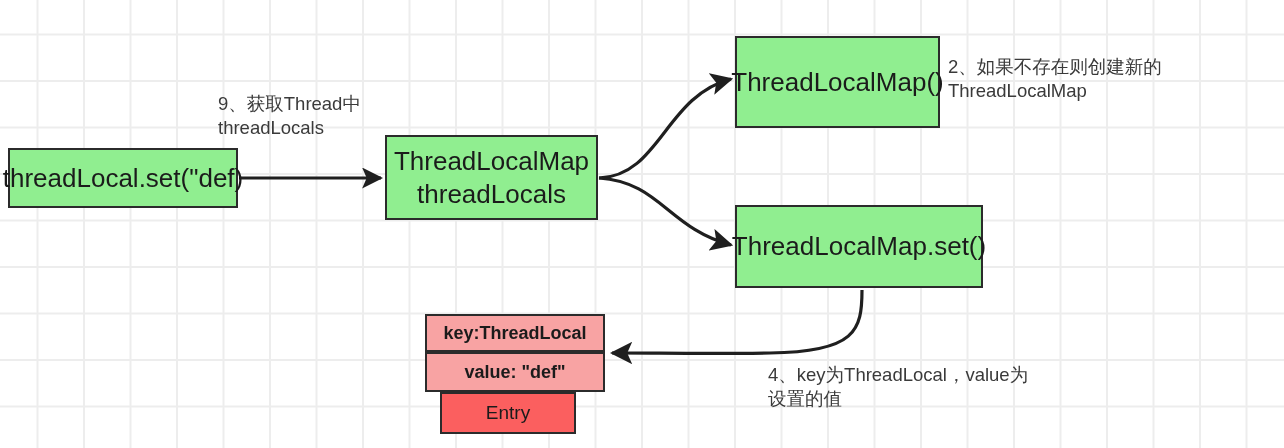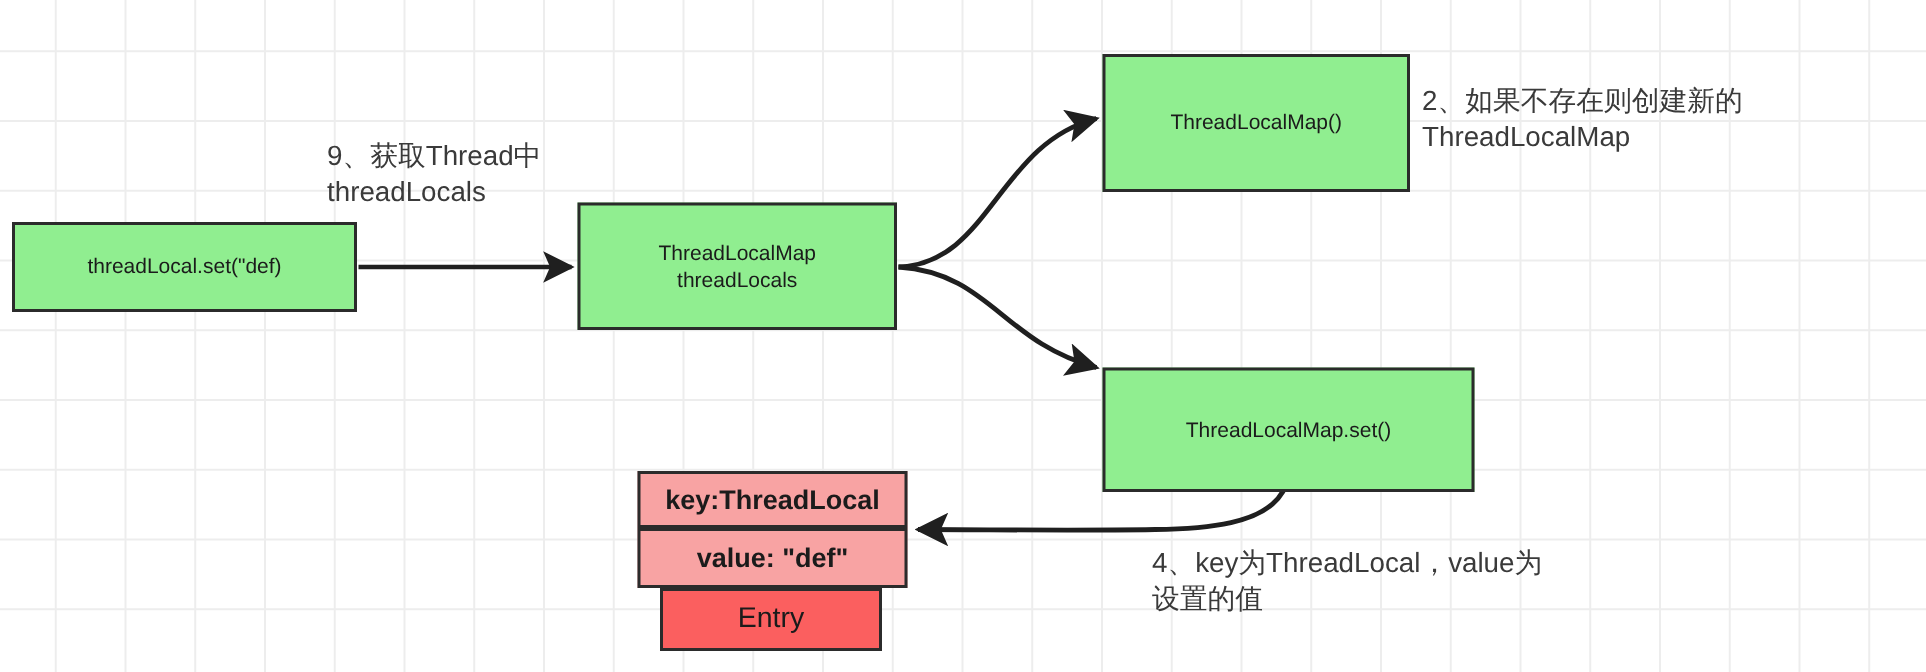--- a/index.html
+++ b/index.html
@@ -40,21 +40,21 @@
     display: flex;
     align-items: center;
     justify-content: center;
     text-align: center;
     color: #1b1b1b;
     line-height: 1.24;
     white-space: pre-line;
   }
   .green {
     background: #90ee90;
-    font-size: 14px;
+    font-size: 26px;
   }
   .pink {
     background: #f8a3a3;
     font-size: 18px;
     font-weight: bold;
   }
   .red {
     background: #fb5f5f;
     font-size: 19px;
   }
@@ -65,25 +65,25 @@
     font-size: 18.5px;
     line-height: 1.32;
     text-align: left;
     white-space: pre-line;
   }
 
   
   #n-set          { left: 8px;   top: 148px; width: 230px; height: 60px; }
   #n-tlm-field    { left: 385px; top: 135px; width: 213px; height: 85px; }
   #n-tlm-ctor     { left: 735px; top: 36px;  width: 205px; height: 92px; }
-  #n-tlm-set      { left: 735px; top: 205px; width: 248px; height: 83px; margin-top: 40px; }
+  #n-tlm-set      { left: 735px; top: 205px; width: 248px; height: 83px; }
 
   #n-entry-key    { left: 425px; top: 314px; width: 180px; height: 38px; }
   #n-entry-value  { left: 425px; top: 352px; width: 180px; height: 40px; }
-  #n-entry-label  { left: 440px; top: 392px; width: 148px; height: 42px; }
+  #n-entry-label  { left: 440px; top: 392px; width: 136px; height: 42px; }
 
   
   #note-1 { left: 218px; top: 92px;  width: 188px; }
   #note-2 { left: 948px; top: 55px;  width: 270px; }
   #note-3 { left: 992px; top: 220px; width: 290px; }
   #note-4 { left: 768px; top: 363px; width: 300px; }
 </style>
 </head>
 <body>
 

